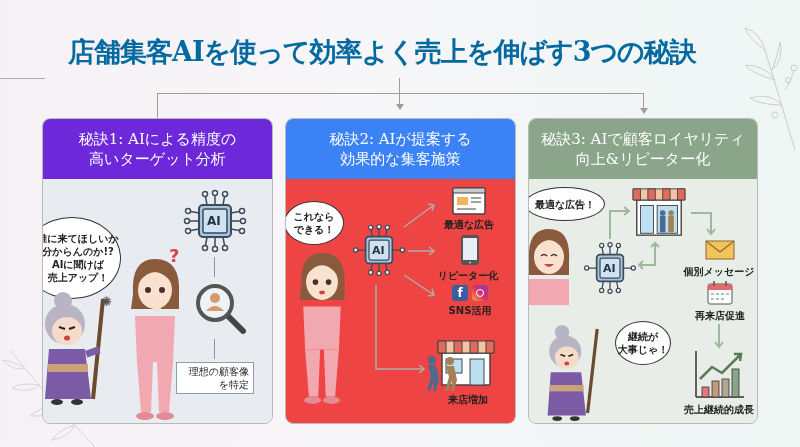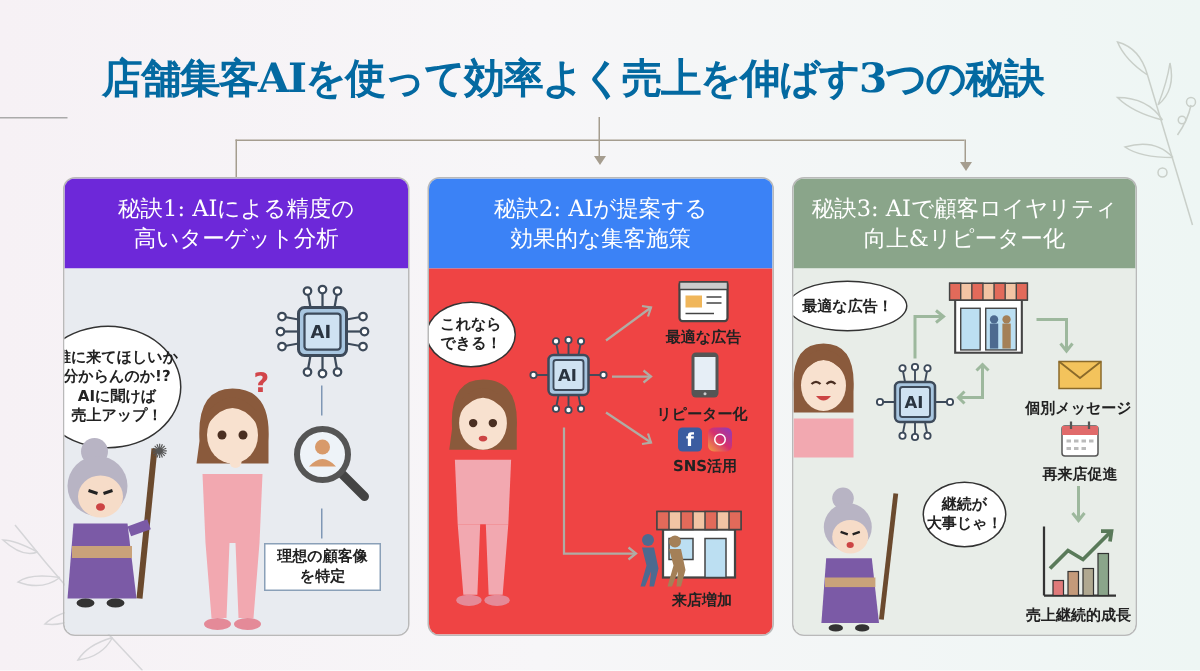--- a/index.html
+++ b/index.html
@@ -11,21 +11,21 @@
 .conn{position:absolute;background:#a59d8f}
 .arrowhead{position:absolute;width:0;height:0;border-left:4px solid transparent;border-right:4px solid transparent;border-top:6px solid #a59d8f}
 .panel{position:absolute;top:118px;height:306px;border-radius:8px;overflow:hidden;border:1px solid #b9b9b9}
 .panel-head{height:60px;display:flex;align-items:center;justify-content:center;text-align:center;color:#fff;font-family:"DejaVu Serif","Liberation Serif",serif;font-size:15px;line-height:20px;padding:0 6px}
 .panel-body{position:absolute;top:60px;left:0;right:0;bottom:0}
 .p1{left:42px;width:231px}.p1 .panel-head{background:#6d28d9}.p1 .panel-body{background:#e8ebf0}
 .p2{left:285px;width:231px}.p2 .panel-head{background:#3b82f6}.p2 .panel-body{background:#ef4444}
 .p3{left:528px;width:230px}.p3 .panel-head{background:#8aa58a}.p3 .panel-body{background:#e8ede8}
 .bubble{position:absolute;background:#fff;border:1.5px solid #333;border-radius:50%;display:flex;align-items:center;justify-content:center;text-align:center;font-size:10px;font-weight:bold;line-height:13px;color:#222}
 .lbl{position:absolute;font-size:10px;font-weight:bold;color:#222;white-space:nowrap;text-align:center}
-.box-lbl{position:absolute;background:#fff;border:1px solid #8aa0b8;font-size:10px;font-weight:bold;line-height:13px;text-align:center;padding:2px 4px;color:#222}
+.box-lbl{position:absolute;background:#fff;border:1px solid #8aa0b8;font-size:10px;font-weight:normal;line-height:13px;text-align:right;padding:2px 4px;color:#222}
 svg{position:absolute;overflow:visible}
 </style>
 </head>
 <body>
 
 <div class="title">店舗集客AIを使って効率よく売上を伸ばす3つの秘訣</div>
 <div class="title-line2"></div>
 
 <svg style="left:720px;top:20px" width="80" height="130" viewBox="0 0 80 130">
   <g fill="none" stroke="#c9cfc9" stroke-width="1">

